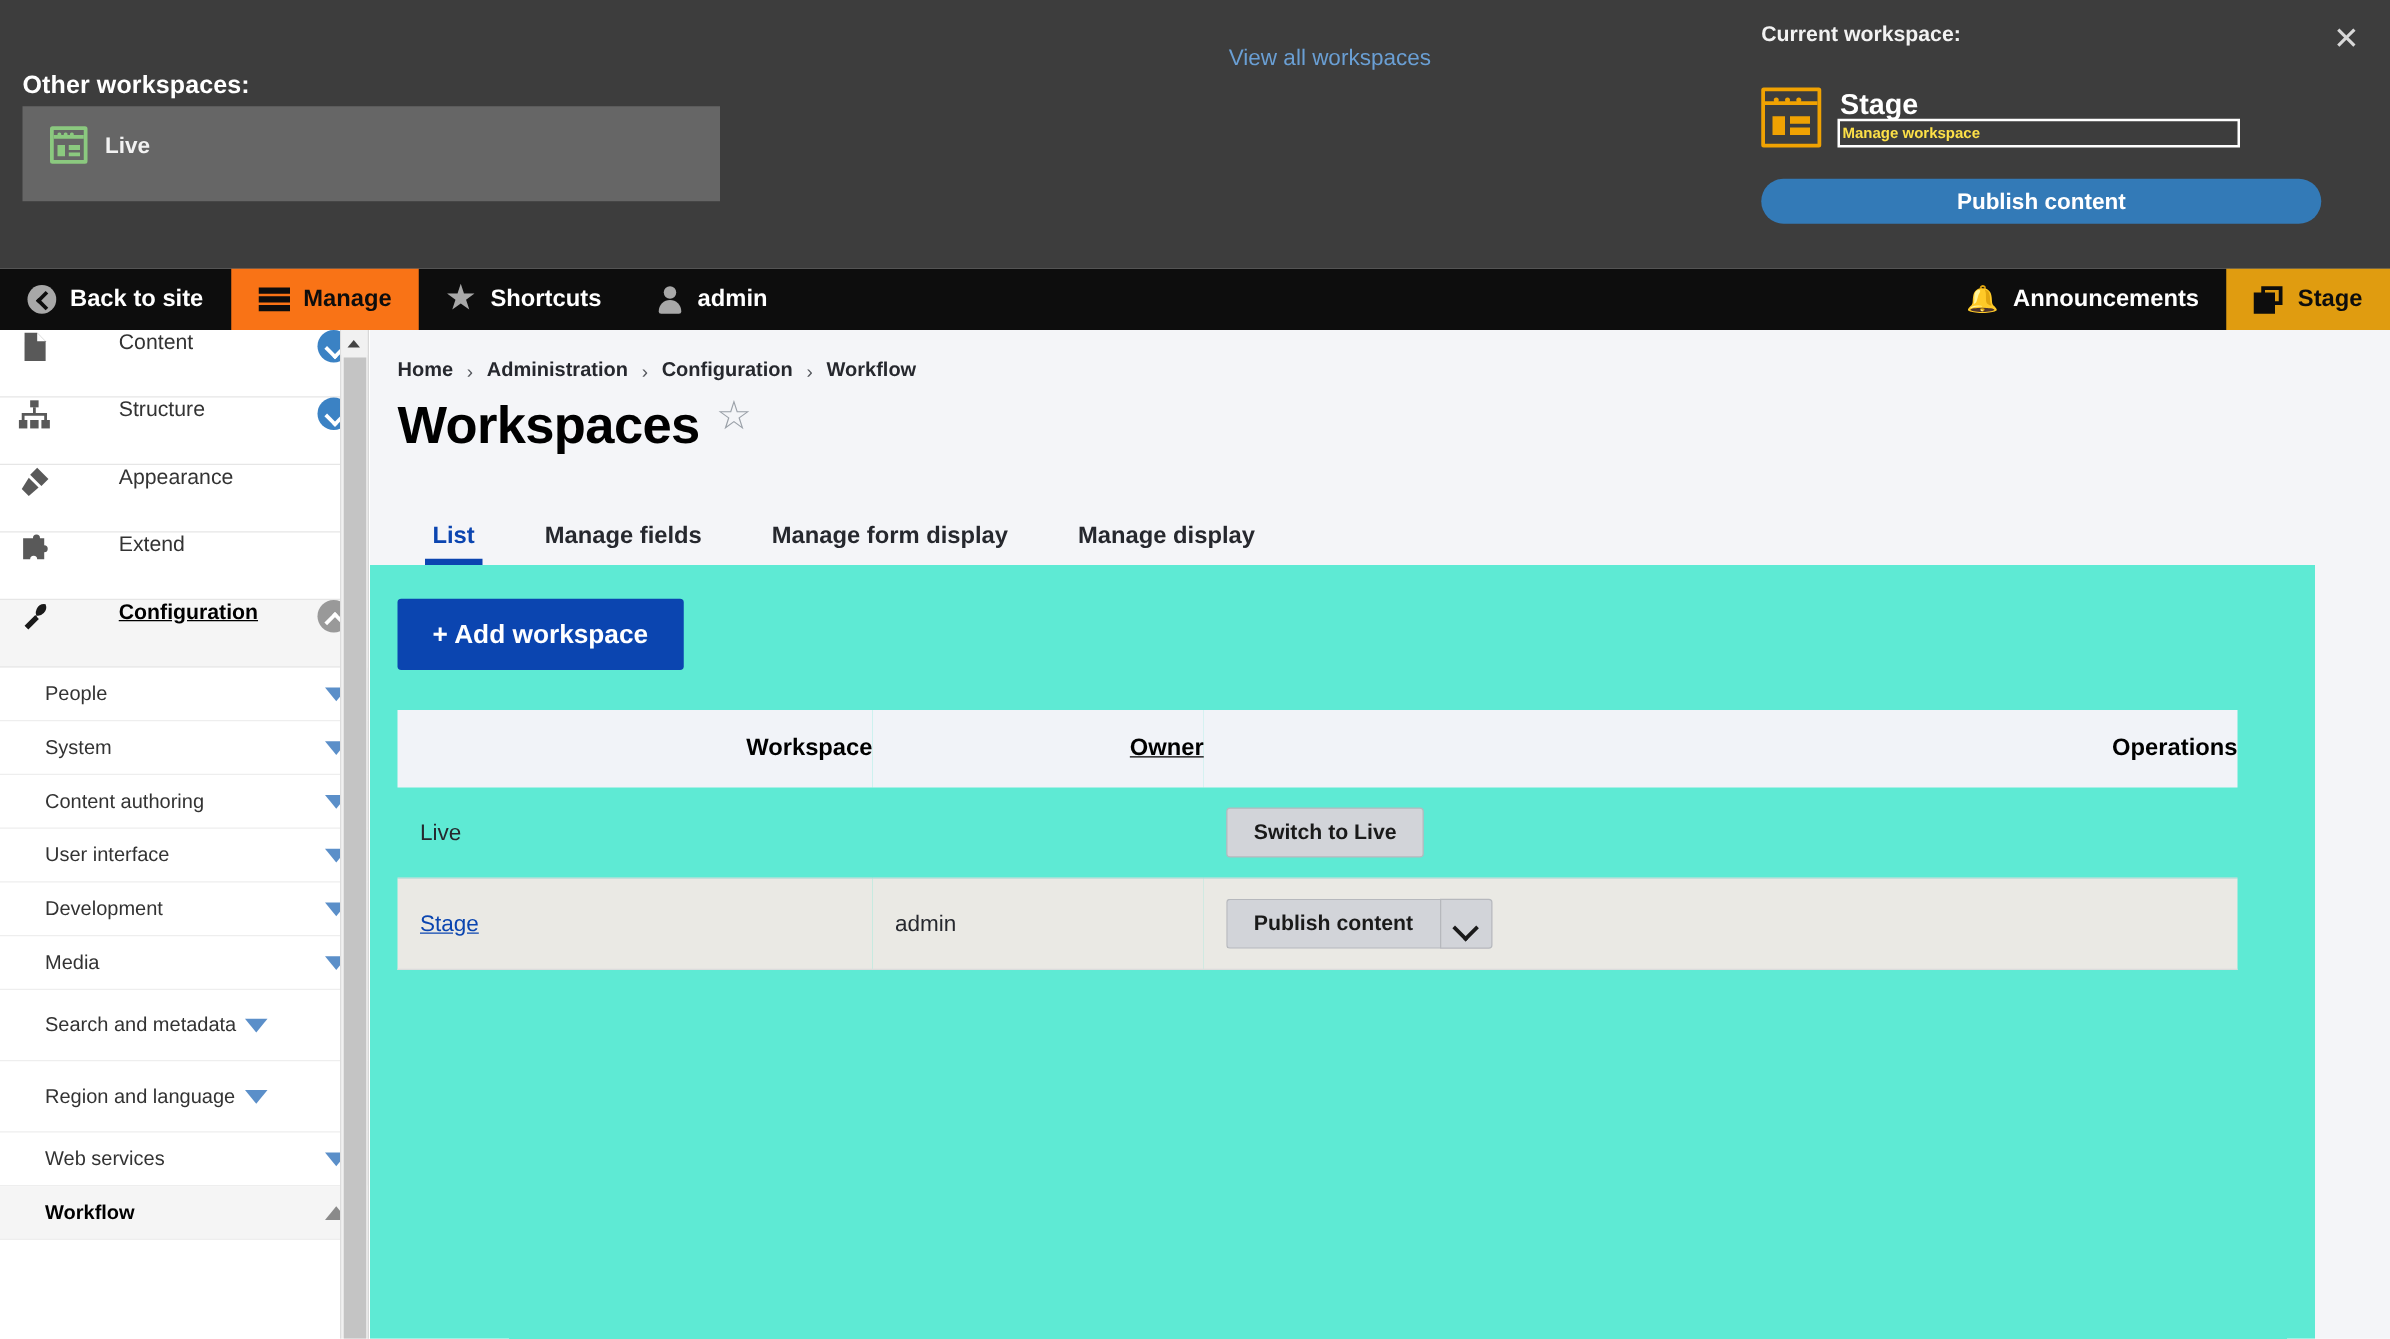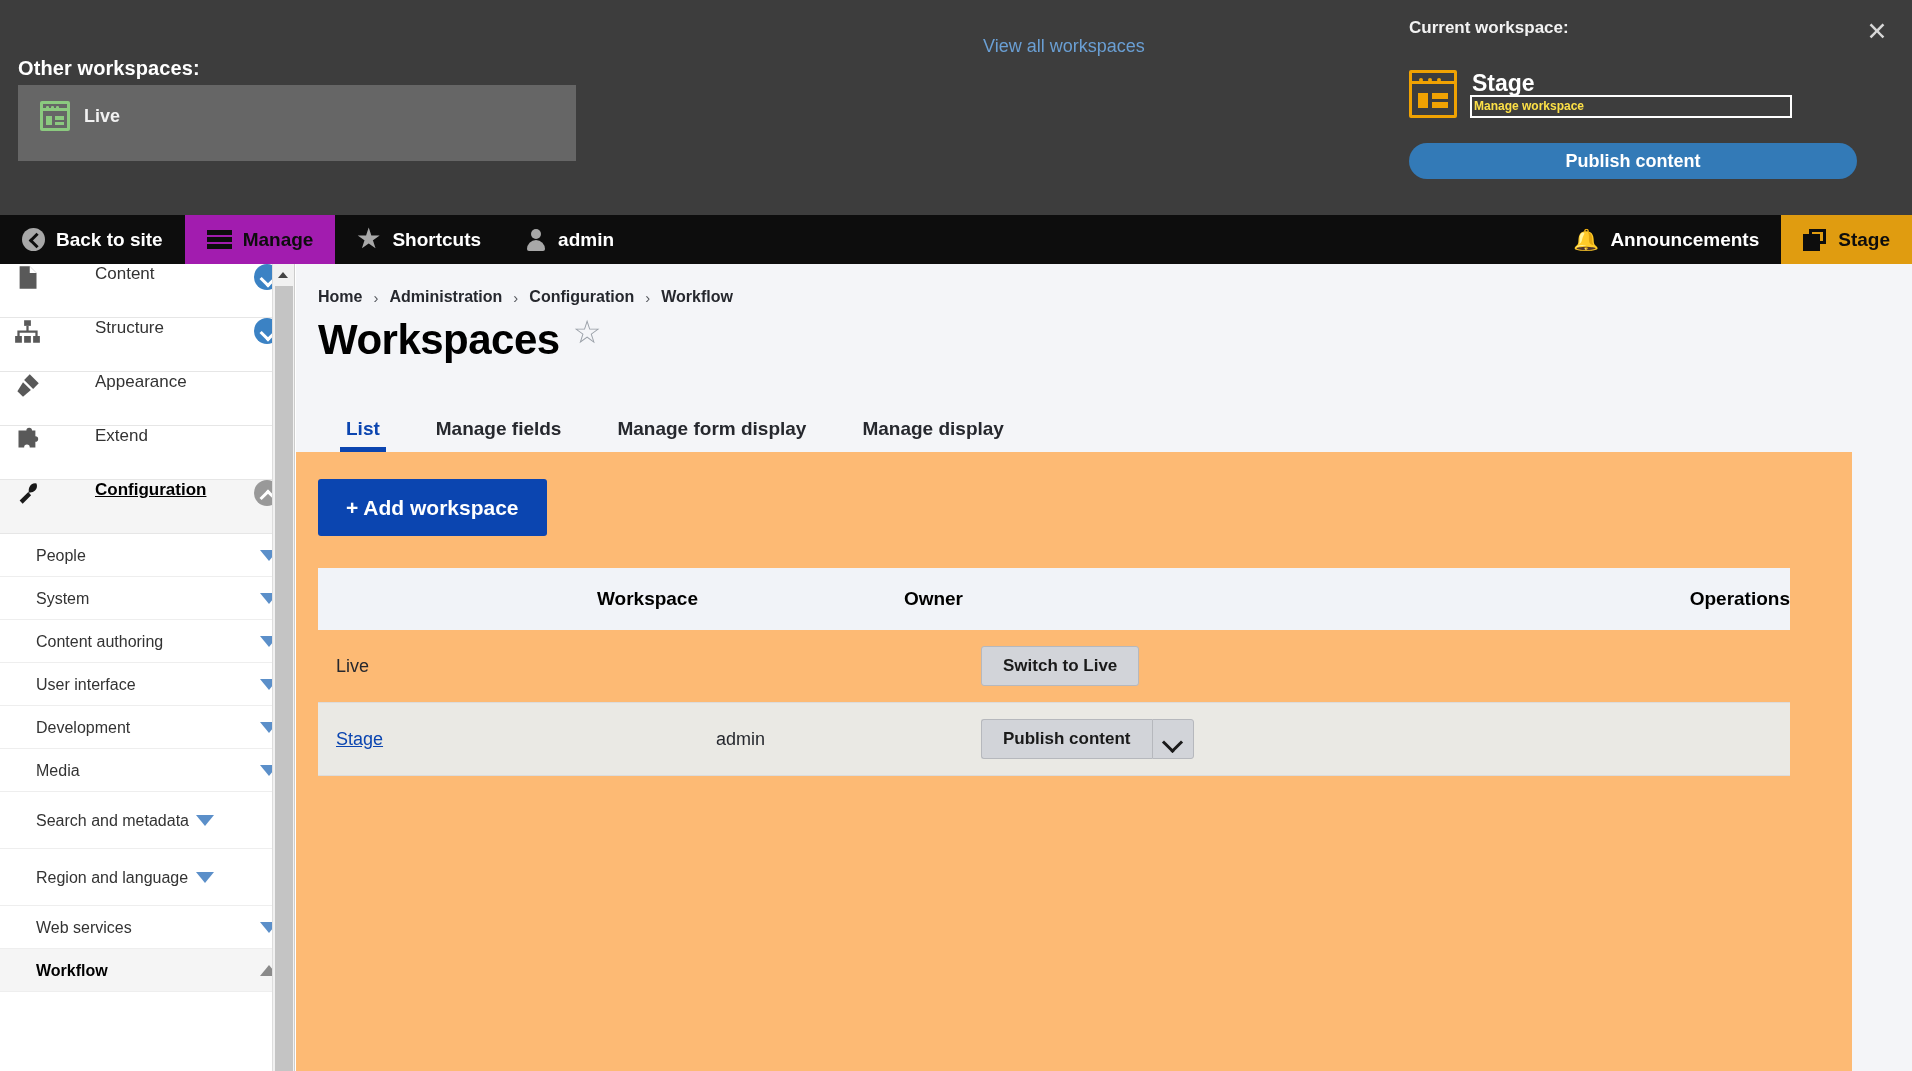--- a/index.html
+++ b/index.html
@@ -84,21 +84,21 @@
   
   #toolbar {
     position: absolute; left: 0; top: 215px; width: 1912px; height: 49px;
     background: #0d0d0d; display: flex; align-items: stretch;
   }
   .tb-item {
     display: flex; align-items: center; gap: 11px;
     padding: 0 22px; color: #fff; font-size: 19px; font-weight: bold;
     cursor: pointer; text-decoration: none;
   }
-  .tb-item.active { background: #a21caf; color: #0d0d0d; }
+  .tb-item.active { background: #f97316; color: #0d0d0d; }
   .tb-spacer { flex: 1; }
   .tb-item.stage-tab { background: #e09c10; color: #0d0d0d; }
   .ic { flex: none; display: inline-block; }
   .ic-back {
     width: 23px; height: 23px; border-radius: 50%; background: #a8a8a8;
     position: relative;
   }
   .ic-back::after {
     content: ""; position: absolute; left: 9px; top: 6.5px;
     width: 8px; height: 8px; border-left: 3px solid #0d0d0d; border-bottom: 3px solid #0d0d0d;
@@ -191,40 +191,40 @@
   }
   .tab {
     font-size: 19px; font-weight: bold; color: #26282e; cursor: pointer;
     padding: 0 28px 12px 28px; position: relative; text-decoration: none;
   }
   .tab.active { color: #0b45b0; }
   .tab.active::after {
     content: ""; position: absolute; left: 22px; right: 22px; bottom: 0; height: 5px; background: #0b45b0;
   }
   #content-white {
-    position: absolute; left: 0; top: 188px; width: 1556px; height: 619px; background: #fdba74;
+    position: absolute; left: 0; top: 188px; width: 1556px; height: 619px; background: #5eead4;
   }
   #add-ws-btn {
     position: absolute; left: 22px; top: 27px; height: 57px; padding: 0 28px;
     background: #0b45b0; color: #fff; border: 0; border-radius: 3px;
     font-size: 21px; font-weight: bold; cursor: pointer;
     font-family: "Liberation Sans", sans-serif;
   }
   #ws-table {
     position: absolute; left: 22px; top: 116px; width: 1472px;
     border-collapse: collapse; table-layout: fixed;
   }
   #ws-table th {
     background: #f1f3f8; text-align: right; font-size: 19px; font-weight: bold; color: #000;
     padding: 20px 0 20px 18px; border: 0;
   }
   #ws-table td { padding: 16px 0 16px 18px; font-size: 18px; color: #26282e; vertical-align: middle; }
   #ws-table tr.alt td { background: #eae9e4; }
   #ws-table tr.row-b td { border-bottom: 1px solid #dcdcdc; }
-  .col-ws { width: 380px; } .col-owner { width: 265px; } .col-ops { width: 827px; }
+  .col-ws { width: 380px; } .col-owner { width: 265px; text-decoration: underline; } .col-ops { width: 827px; }
   .ws-link { color: #0b45b0; text-decoration: underline; cursor: pointer; }
   .op-btn {
     background: #d2d4d9; border: 1px solid #b6b8bd; border-radius: 3px;
     padding: 9px 21px; font-size: 17px; font-weight: bold; color: #1a1a1a; cursor: pointer;
     font-family: "Liberation Sans", sans-serif;
   }
   .op-group { display: inline-flex; align-items: stretch; }
   .op-group .op-btn { border-radius: 3px 0 0 3px; border-right: 0; }
   .op-caret {
     background: #d2d4d9; border: 1px solid #b6b8bd; border-radius: 0 3px 3px 0;

